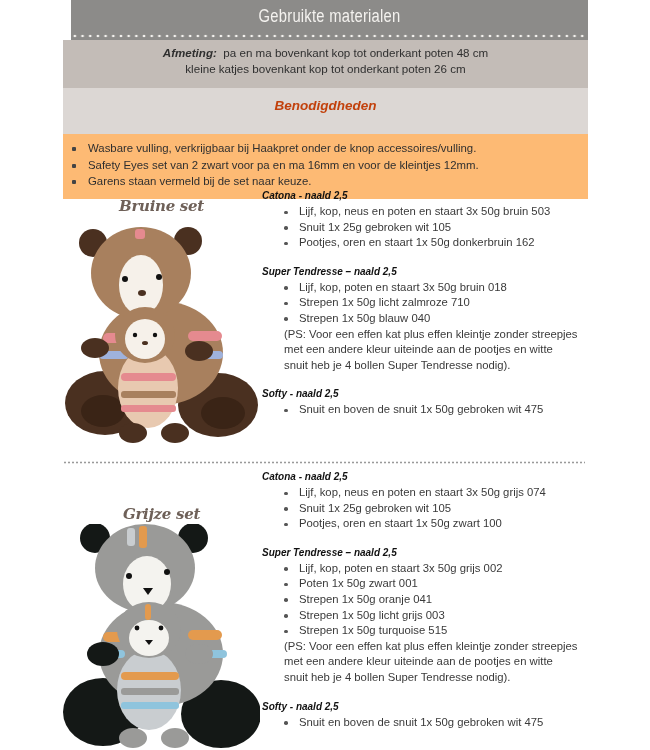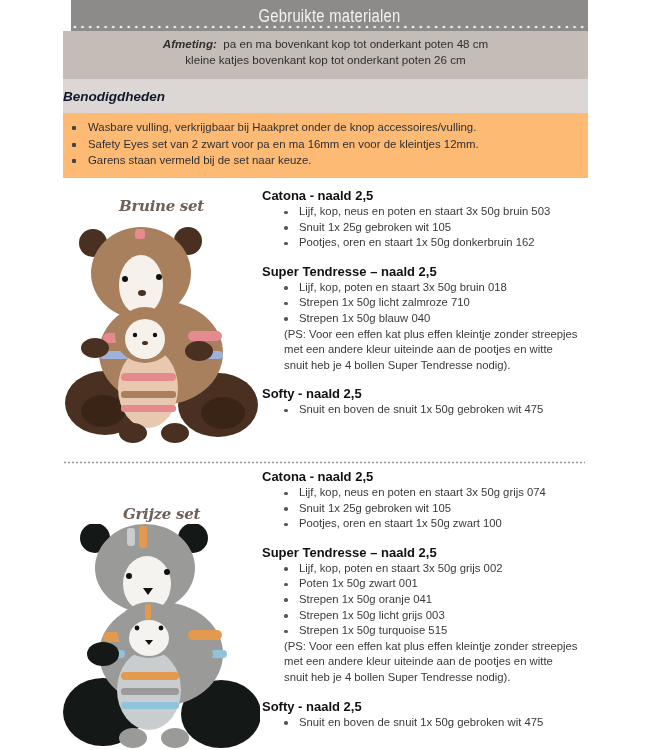--- a/index.html
+++ b/index.html
@@ -2,21 +2,21 @@
 <html><head>
   <meta charset="utf-8">
   <style>
     * { margin: 0; padding: 0; box-sizing: border-box; }
     html, body { width: 650px; height: 750px; background: #ffffff; overflow: hidden; }
     body { font-family: "DejaVu Sans", sans-serif; color: #3a3a3a; position: relative; }
 
     .page { position: absolute; left: 63px; top: 0; width: 525px; }
 
     .title-bar {
-      height: 31px; background: #8c8b89; position: relative;
+      height: 40px; background: #8c8b89; position: relative;
       display: flex; align-items: flex-start; justify-content: center; margin-left: 8px;
     }
     .title-bar .title {
       color: #f4f2ef; font-family: "Liberation Sans Narrow", "Liberation Sans", sans-serif;
       font-size: 18px; letter-spacing: 0.3px; margin-top: 6px;
       transform: scaleX(0.82); transform-origin: center;
     }
     .title-bar .dots {
       position: absolute; left: 0; right: 0; bottom: 2px; height: 4px;
       background-image: radial-gradient(circle, #f4f2ef 1.3px, transparent 1.6px);
@@ -24,23 +24,23 @@
     }
 
     .afmeting {
       height: 48px; background: #c3bcb7; text-align: center;
       font-family: "Liberation Sans", sans-serif; font-size: 11.6px; color: #2f2f2f;
       padding-top: 5px; line-height: 16px;
     }
     .afmeting b { font-style: italic; }
 
     .benodig-head {
-      height: 34px; background: #dcd7d4; 
+      height: 46px; background: #dcd7d4; text-align: center;
       font-family: "Liberation Sans", sans-serif; font-weight: bold; font-style: italic;
-      font-size: 13.5px; color: #0f172a; line-height: 35px;
+      font-size: 13.5px; color: #c2410c; line-height: 35px;
     }
 
     .benodig-list {
       height: 65px; background: #fdba74; padding: 6px 0 0 8px;
       font-family: "Liberation Sans", sans-serif; font-size: 11.4px; color: #2f2f2f;
       list-style: none;
     }
     .benodig-list li { line-height: 16.5px; position: relative; padding-left: 17px; }
     .benodig-list li::before {
       content: ""; position: absolute; left: 1px; top: 7px; width: 4px; height: 4px; background: #444;
@@ -51,21 +51,21 @@
     .set-photo {
       position: absolute; left: 0; width: 197px; background: #ffffff; overflow: hidden;
     }
     .set-label {
       position: absolute; left: 0; width: 197px; text-align: center;
       font-family: "DejaVu Serif", serif; font-style: italic; font-weight: bold;
       font-size: 15px; color: #6e6058; letter-spacing: -0.3px;
     }
     .set-text { position: absolute; left: 199px; width: 330px;
       font-family: "Liberation Sans", sans-serif; font-size: 11.3px; color: #3a3a3a; }
-    .yarn-head { font-weight: bold; font-size: 13px; color: #111; line-height: 17px; }
+    .yarn-head { font-weight: bold; font-style: italic; font-size: 10px; color: #111; line-height: 17px; }
     .yarn-list { list-style: none; padding-left: 22px; }
     .yarn-list li { line-height: 15.6px; position: relative; padding-left: 15px; }
     .yarn-list li::before {
       content: ""; position: absolute; left: 0; top: 6.5px; width: 3.5px; height: 3.5px;
       border-radius: 50%; background: #555;
     }
     .yarn-note { padding-left: 22px; line-height: 15.6px; }
     .yarn-group { margin-bottom: 12px; }
 
     .sep-dots {

